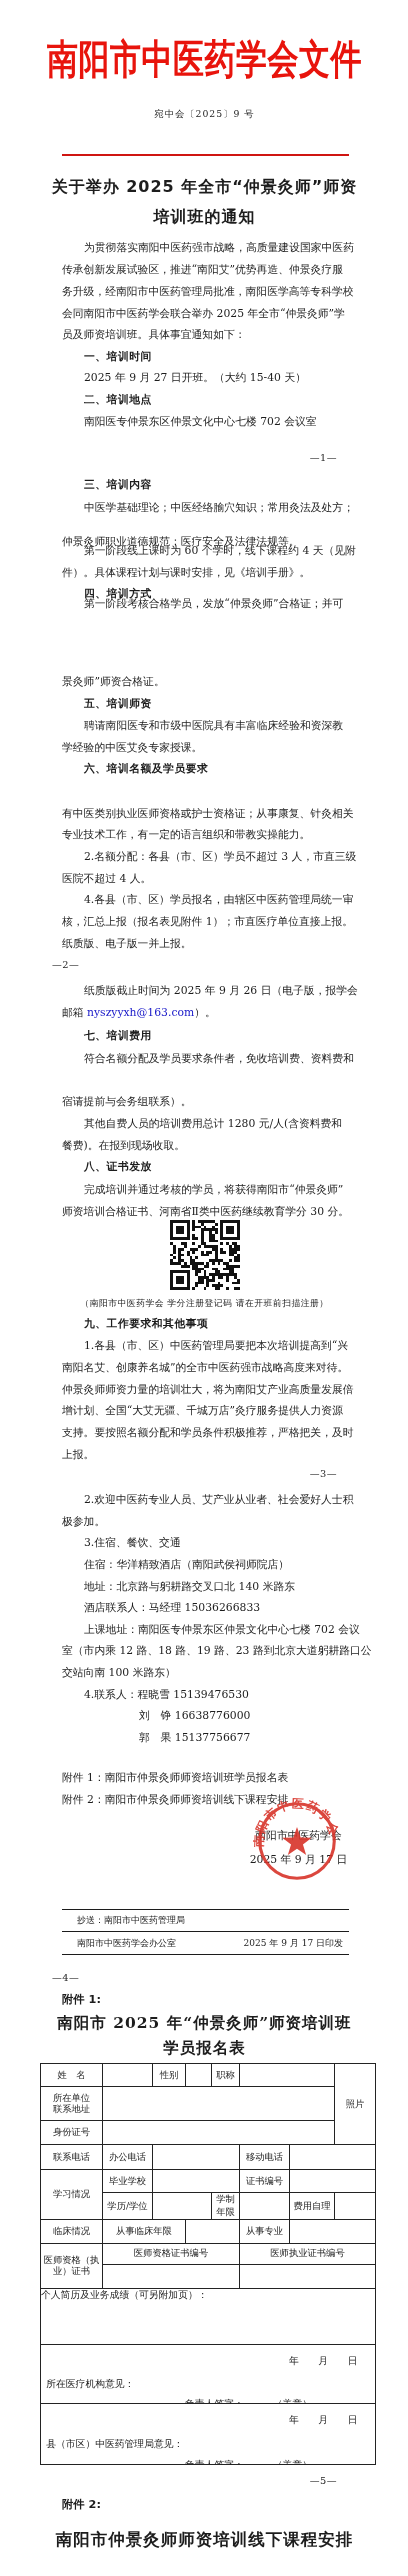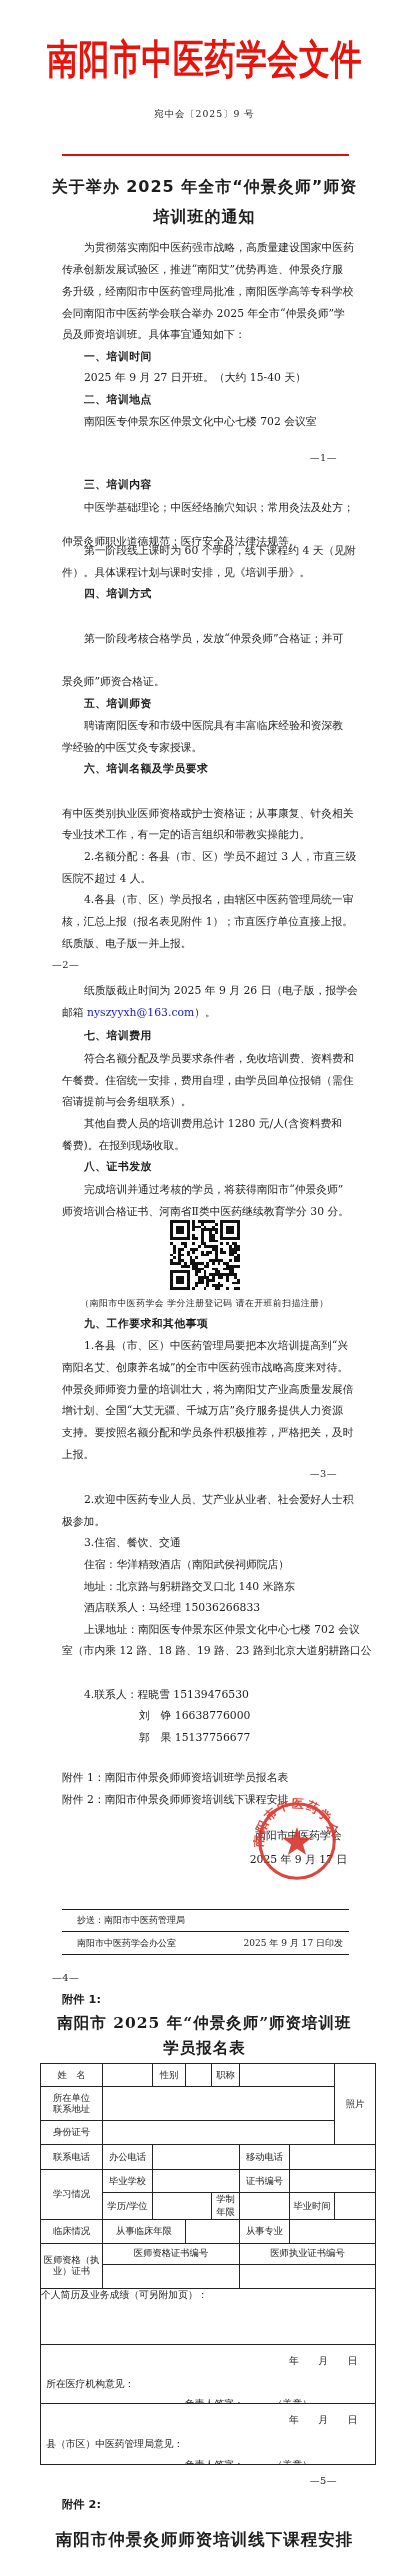--- a/index.html
+++ b/index.html
@@ -66,21 +66,21 @@
 
   <div class="pagenum pn-r" style="top:452px">—1—</div>
 
   <div class="ln ind hd" style="top:477px">三、培训内容</div>
   <div class="ln ind" style="top:500px">中医学基础理论；中医经络腧穴知识；常用灸法及处方；</div>
   <div class="ln" style="top:534px">仲景灸师职业道德规范；医疗安全及法律法规等。</div>
   <div class="ln ind" style="top:543px">第一阶段线上课时为 60 个学时，线下课程约 4 天（见附</div>
   <div class="ln" style="top:565px">件）。具体课程计划与课时安排，见《培训手册》。</div>
 
   <div class="ln ind hd" style="top:586px">四、培训方式</div>
-  <div class="ln ind" style="top:631px">第一阶段考核合格学员，发放“仲景灸师”合格证；并可</div>
+  <div class="ln ind" style="top:596px">第一阶段考核合格学员，发放“仲景灸师”合格证；并可</div>
   <div class="ln" style="top:674px">景灸师”师资合格证。</div>
 
   <div class="ln ind hd" style="top:696px">五、培训师资</div>
   <div class="ln ind" style="top:718px">聘请南阳医专和市级中医院具有丰富临床经验和资深教</div>
   <div class="ln" style="top:740px">学经验的中医艾灸专家授课。</div>
 
   <div class="ln ind hd" style="top:761px">六、培训名额及学员要求</div>
   <div class="ln" style="top:806px"><span>有</span><span class="bold">中医类别执业医师资格或护士资格证</span><span>；从事康复、针灸相关</span></div>
   <div class="ln" style="top:827px">专业技术工作，有一定的语言组织和带教实操能力。</div>
   <div class="ln ind" style="top:849px">2.名额分配：各县（市、区）学员不超过 3 人，市直三级</div>
@@ -89,21 +89,20 @@
   <div class="ln" style="top:914px">核，汇总上报（报名表见附件 1）；市直医疗单位直接上报。</div>
   <div class="ln" style="top:936px">纸质版、电子版一并上报。</div>
 
   <div class="pagenum pn-l" style="top:959px">—2—</div>
 
   <div class="ln ind" style="top:983px">纸质版截止时间为 2025 年 9 月 26 日（电子版，报学会</div>
   <div class="ln" style="top:1005px"><span>邮箱 </span><span class="email">nyszyyxh@163.com</span><span>）。</span></div>
 
   <div class="ln ind hd" style="top:1028px">七、培训费用</div>
   <div class="ln ind" style="top:1051px">符合名额分配及学员要求条件者，免收培训费、资料费和</div>
-  <div class="ln" style="top:1073px">午餐费。住宿统一安排，费用自理，由学员回单位报销（需住</div>
   <div class="ln" style="top:1094px">宿请提前与会务组联系）。</div>
   <div class="ln ind" style="top:1116px">其他自费人员的培训费用总计 1280 元/人(含资料费和</div>
   <div class="ln" style="top:1138px">餐费)。在报到现场收取。</div>
 
   <div class="ln ind hd" style="top:1159px">八、证书发放</div>
   <div class="ln ind" style="top:1182px">完成培训并通过考核的学员，将获得南阳市“仲景灸师”</div>
   <div class="ln" style="top:1204px">师资培训合格证书、河南省Ⅱ类中医药继续教育学分 30 分。</div>
 
   <div class="qr-box">
     <svg id="qr-svg" width="70" height="70" viewBox="0 0 25 25" shape-rendering="crispEdges">
@@ -341,20 +340,21 @@
   <div class="pagenum pn-r" style="top:1468px">—3—</div>
 
   <div class="ln ind" style="top:1492px">2.欢迎中医药专业人员、艾产业从业者、社会爱好人士积</div>
   <div class="ln" style="top:1514px">极参加。</div>
   <div class="ln ind" style="top:1535px">3.住宿、餐饮、交通</div>
   <div class="ln ind" style="top:1557px">住宿：华洋精致酒店（南阳武侯祠师院店）</div>
   <div class="ln ind" style="top:1579px">地址：北京路与躬耕路交叉口北 140 米路东</div>
   <div class="ln ind" style="top:1600px">酒店联系人：马经理 15036266833</div>
   <div class="ln ind" style="top:1622px">上课地址：南阳医专仲景东区仲景文化中心七楼 702 会议</div>
   <div class="ln" style="top:1643px">室（市内乘 12 路、18 路、19 路、23 路到北京大道躬耕路口公</div>
+  <div class="ln" style="top:1665px">交站向南 100 米路东）</div>
   <div class="ln ind" style="top:1687px">4.联系人：程晓雪 15139476530</div>
   <div class="ln ind2" style="top:1708px">刘　铮 16638776000</div>
   <div class="ln ind2" style="top:1730px">郭　果 15137756677</div>
 
   <div class="ln" style="top:1770px">附件 1：南阳市仲景灸师师资培训班学员报名表</div>
   <div class="ln" style="top:1792px">附件 2：南阳市仲景灸师师资培训线下课程安排</div>
 
   <div class="sig" style="top:1829px">南阳市中医药学会</div>
   <div class="sig" style="top:1853px">2025 年 9 月 17 日</div>
   <svg class="seal" viewBox="0 0 170 170">
@@ -422,21 +422,21 @@
       <td>毕业学校</td>
       <td colspan="3"></td>
       <td>证书编号</td>
       <td colspan="2"></td>
     </tr>
     <tr style="height:23px">
       <td>学历/学位</td>
       <td colspan="2"></td>
       <td>学制年限</td>
       <td></td>
-      <td>毕业时间</td>
+      <td>费用自理</td>
       <td></td>
     </tr>
     <tr style="height:24px">
       <td>临床情况</td>
       <td colspan="2">从事临床年限</td>
       <td colspan="2"></td>
       <td>从事专业</td>
       <td colspan="2"></td>
     </tr>
     <tr style="height:20.6px">

